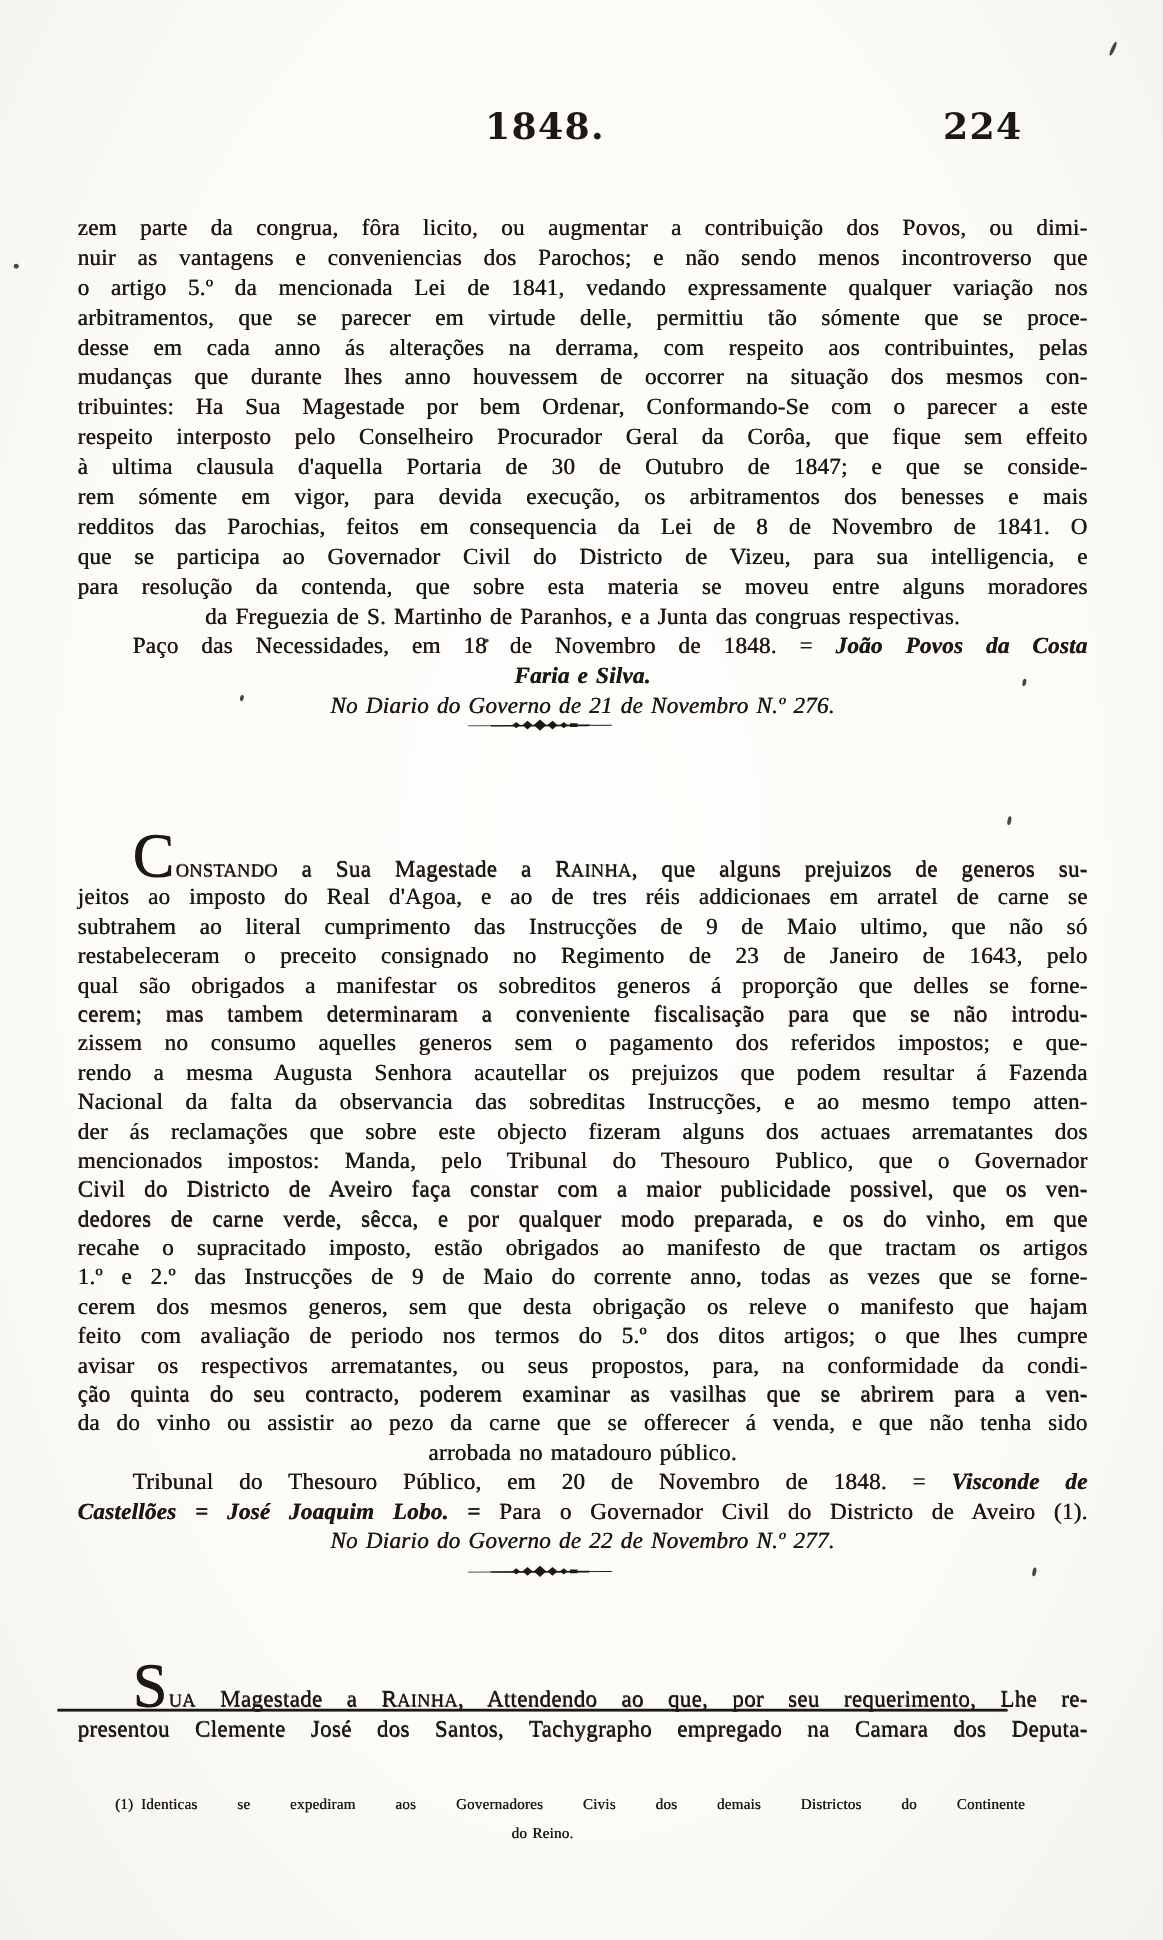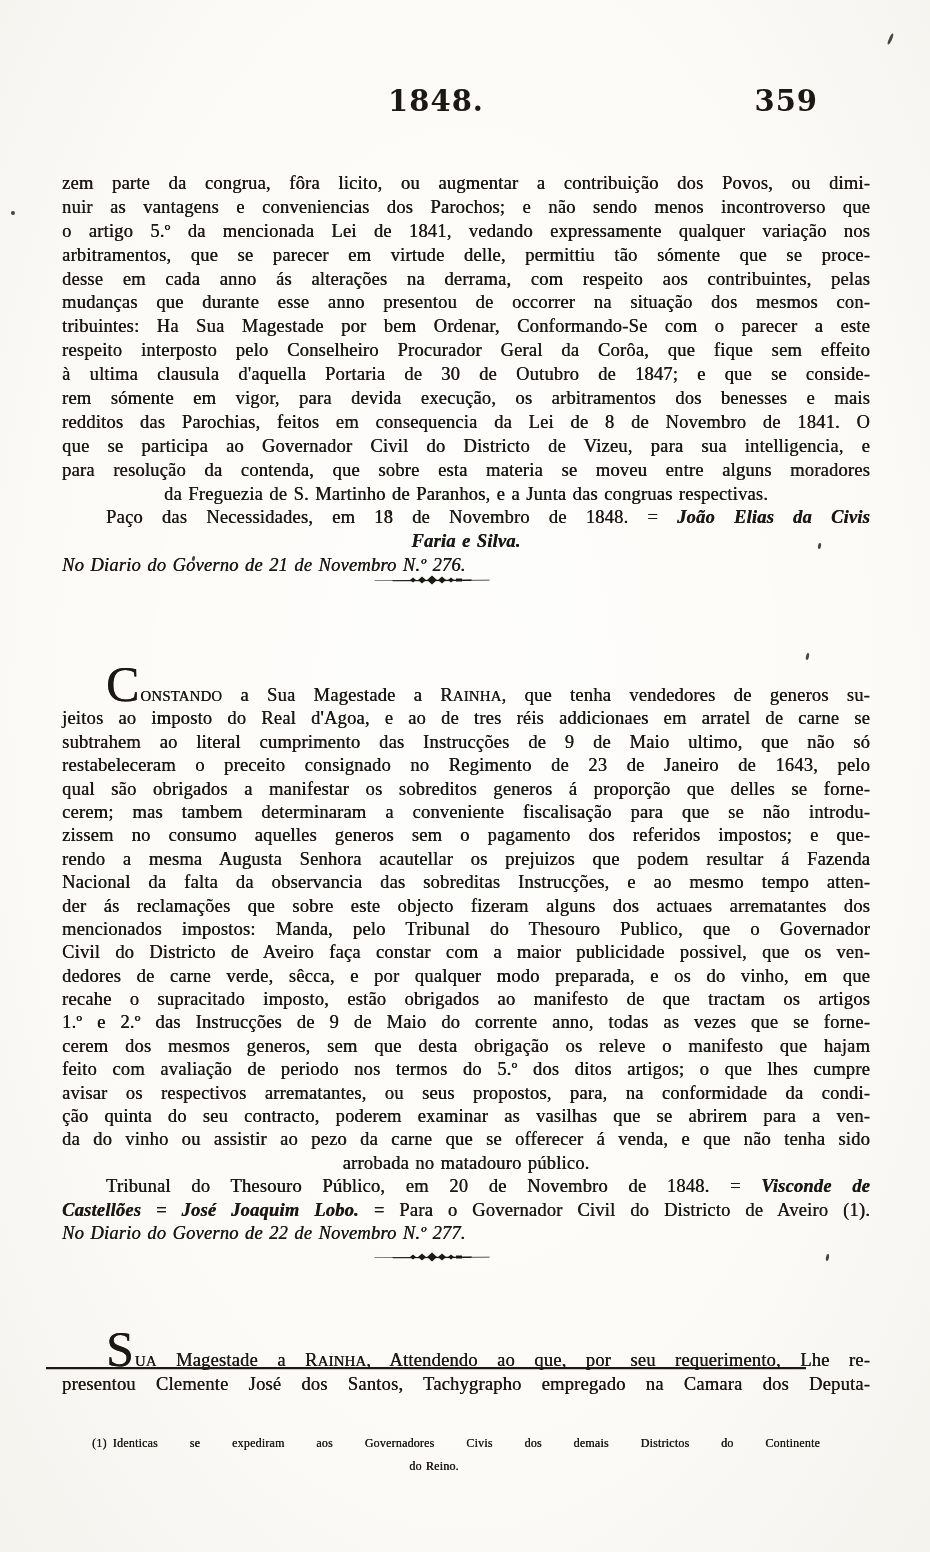--- a/index.html
+++ b/index.html
@@ -24,21 +24,21 @@
     font-family:"DejaVu Serif","Liberation Serif",serif;
   }
   .year{position:absolute;left:0;right:0;top:0;text-align:center;transform:translateX(-30px);}
   .pagenum{position:absolute;right:52px;top:0;}
   
   .textblock{position:absolute;left:62px;width:808px;font-size:18.5px;
     letter-spacing:.2px;word-spacing:1.5px;
     text-shadow:.35px .2px 0 currentColor;margin-top:48px;}
   .line{text-align:justify;}
   .line:not(.al):not(.ac)::after{content:"";display:inline-block;width:100%;height:0;}
-  .line.ac{}
+  .line.ac{text-align:center;}
   .line.al{text-align:center;}
   .ind{text-indent:44px;}
   .s1{top:124px;}
   .s1 .line{height:23.9px;line-height:23.9px;}
   .s2{top:636px;}
   .s2 .line{height:23.4px;line-height:23.4px;}
   .s3{top:1300px;}
   .s3 .line{height:24px;line-height:24px;}
   
   .sc{font-size:.8em;}
@@ -57,58 +57,58 @@
   
   .speck{position:absolute;background:#2c2620;border-radius:45% 55% 50% 50%;opacity:.85;}
 </style>
 </head>
 <body>
 
 <div class="page">
 
   <div class="header">
     <span class="year">1848.</span>
-    <span class="pagenum">359</span>
+    <span class="pagenum">224</span>
   </div>
 
   <div class="textblock s1">
       <div class="line"><span>zem parte da congrua, fôra licito, ou augmentar a contribuição dos Povos, ou dimi-</span></div>
       <div class="line"><span>nuir as vantagens e conveniencias dos Parochos; e não sendo menos incontroverso que</span></div>
       <div class="line"><span>o artigo 5.º da mencionada Lei de 1841, vedando expressamente qualquer variação nos</span></div>
       <div class="line"><span>arbitramentos, que se parecer em virtude delle, permittiu tão sómente que se proce-</span></div>
       <div class="line"><span>desse em cada anno ás alterações na derrama, com respeito aos contribuintes, pelas</span></div>
-      <div class="line"><span>mudanças que durante esse anno presentou de occorrer na situação dos mesmos con-</span></div>
+      <div class="line"><span>mudanças que durante lhes anno houvessem de occorrer na situação dos mesmos con-</span></div>
       <div class="line"><span>tribuintes: Ha Sua Magestade por bem Ordenar, Conformando-Se com o parecer a este</span></div>
       <div class="line"><span>respeito interposto pelo Conselheiro Procurador Geral da Corôa, que fique sem effeito</span></div>
       <div class="line"><span>à ultima clausula d'aquella Portaria de 30 de Outubro de 1847; e que se conside-</span></div>
       <div class="line"><span>rem sómente em vigor, para devida execução, os arbitramentos dos benesses e mais</span></div>
       <div class="line"><span>redditos das Parochias, feitos em consequencia da Lei de 8 de Novembro de 1841. O</span></div>
       <div class="line"><span>que se participa ao Governador Civil do Districto de Vizeu, para sua intelligencia, e</span></div>
       <div class="line"><span>para resolução da contenda, que sobre esta materia se moveu entre alguns moradores</span></div>
       <div class="line al"><span>da Freguezia de S. Martinho de Paranhos, e a Junta das congruas respectivas.</span></div>
-      <div class="line ind"><span>Paço das Necessidades, em 18 de Novembro de 1848. = </span><span class="bi">João Elias da Civis</span></div>
+      <div class="line ind"><span>Paço das Necessidades, em 18 de Novembro de 1848. = </span><span class="bi">João Povos da Costa</span></div>
       <div class="line al"><span class="bi">Faria e Silva.</span></div>
       <div class="line ac"><span class="i">No Diario do Governo de 21 de Novembro N.º 276.</span></div>
     </div>
 
   <div class="divider" id="divider1">
     <svg width="116" height="14" viewBox="0 0 116 14">
       <path d="M0 7.4 L116 6.8 L115 7.6 L1 8 Z" fill="currentColor"></path>
       <path d="M18 7.2 L98 6.6 L97 8 L19 8.2 Z" fill="currentColor"></path>
       <path d="M36 7 L39 4.5 L42 7 L39 9.5 Z" fill="currentColor"></path>
       <path d="M44 7 L48 3.5 L52 7 L48 10.5 Z" fill="currentColor"></path>
       <path d="M53 7 L58 2.5 L63 7 L58 11.5 Z" fill="currentColor"></path>
       <path d="M64 7 L68 3.5 L72 7 L68 10.5 Z" fill="currentColor"></path>
       <path d="M74 7 L77 4.5 L80 7 L77 9.5 Z" fill="currentColor"></path>
       <path d="M82 5.5 L88 5.5 L88 8.5 L82 8.5 Z" fill="currentColor"></path>
     </svg>
   </div>
 
   <div class="textblock s2">
-      <div class="line ind"><span class="d">C</span><span class="sc">ONSTANDO</span><span> a Sua Magestade a R</span><span class="sc">AINHA</span><span>, que tenha vendedores de generos su-</span></div>
+      <div class="line ind"><span class="d">C</span><span class="sc">ONSTANDO</span><span> a Sua Magestade a R</span><span class="sc">AINHA</span><span>, que alguns prejuizos de generos su-</span></div>
       <div class="line"><span>jeitos ao imposto do Real d'Agoa, e ao de tres réis addicionaes em arratel de carne se</span></div>
       <div class="line"><span>subtrahem ao literal cumprimento das Instrucções de 9 de Maio ultimo, que não só</span></div>
       <div class="line"><span>restabeleceram o preceito consignado no Regimento de 23 de Janeiro de 1643, pelo</span></div>
       <div class="line"><span>qual são obrigados a manifestar os sobreditos generos á proporção que delles se forne-</span></div>
       <div class="line"><span>cerem; mas tambem determinaram a conveniente fiscalisação para que se não introdu-</span></div>
       <div class="line"><span>zissem no consumo aquelles generos sem o pagamento dos referidos impostos; e que-</span></div>
       <div class="line"><span>rendo a mesma Augusta Senhora acautellar os prejuizos que podem resultar á Fazenda</span></div>
       <div class="line"><span>Nacional da falta da observancia das sobreditas Instrucções, e ao mesmo tempo atten-</span></div>
       <div class="line"><span>der ás reclamações que sobre este objecto fizeram alguns dos actuaes arrematantes dos</span></div>
       <div class="line"><span>mencionados impostos: Manda, pelo Tribunal do Thesouro Publico, que o Governador</span></div>

